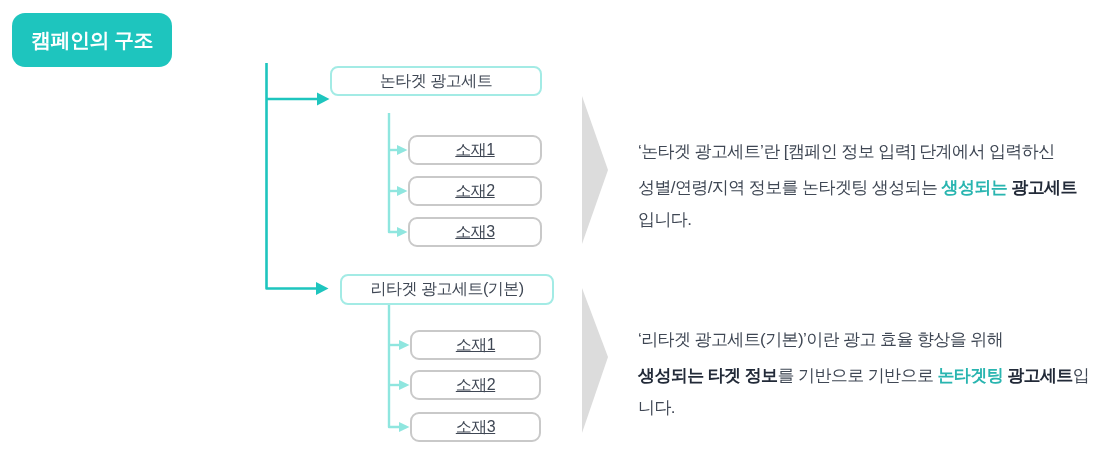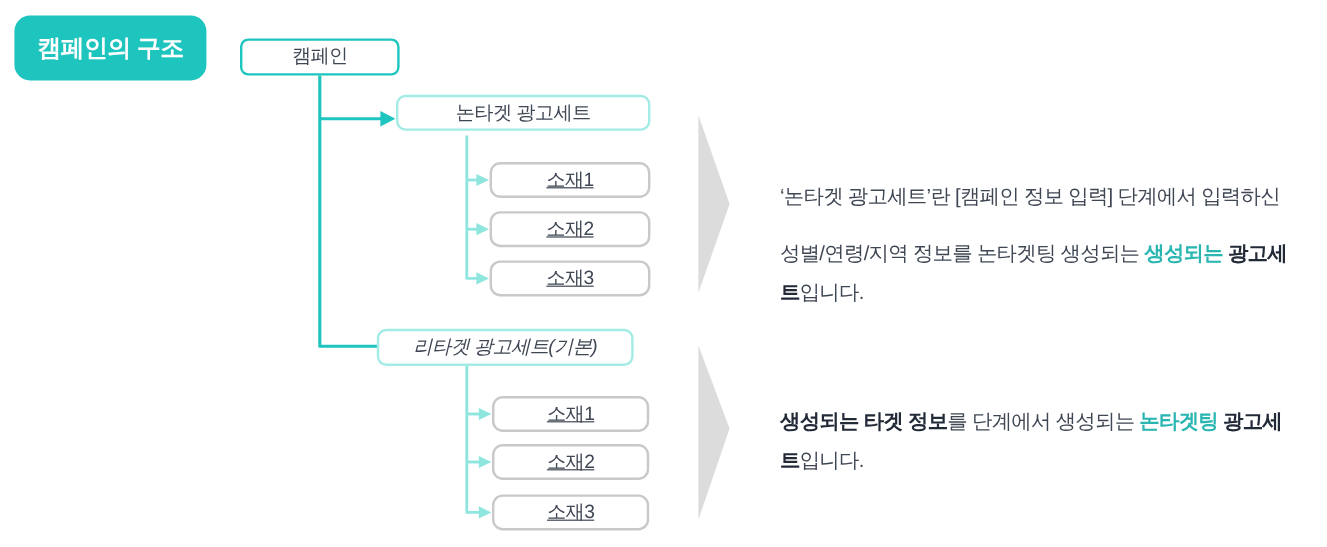--- a/index.html
+++ b/index.html
@@ -47,42 +47,42 @@
   }
   .node.root {
     left: 200px; top: 32px; width: 133px; height: 31px;
     border: 2px solid var(--accent, #1ec5be);
     border-radius: 7px;
   }
   .node.set {
     border: 2px solid var(--accent-light, #a3ebe5);
     border-radius: 8px;
   }
-  .node.set1 { left: 330px; top: 79px;  width: 212px; height: 30px; text-align: center; }
-  .node.set2 { left: 314px; top: 274px; width: 214px; height: 31px; font-style: italic; }
+  .node.set1 { left: 330px; top: 66px;  width: 212px; height: 30px; text-align: center; }
+  .node.set2 { left: 340px; top: 274px; width: 214px; height: 31px; }
   .node.item {
     border: 2px solid var(--gray-border, #c9c9c9);
     border-radius: 9px;
     text-decoration: underline;
   }
   .g1 { left: 408px; width: 134px; height: 30px; }
   .g2 { left: 410px; width: 131px; height: 30px; }
   .i1a { top: 135px; } .i1b { top: 176px; } .i1c { top: 217px; }
   .i2a { top: 330px; } .i2b { top: 370px; } .i2c { top: 412px; }
 
   .desc {
     position: absolute;
     left: 634px;
     width: 460px;
     color: var(--ink, #3f4754);
     font-size: 17px;
     line-height: 32px;
     letter-spacing: -0.6px;
   }
-  .desc p { margin: 16px; }
+  .desc p { margin: 4px; }
   .d1 { top: 132px; }
   .d2 { top: 320px; }
   .seg-r { color: var(--ink, #3f4754); }
   .seg-b { color: var(--ink-bold, #222a38); font-weight: 700; text-align: center; }
   .seg-t { color: var(--teal-text, #29b5b0); font-weight: 700; }
 </style>
 </head>
 <body>
 
 <div class="stage">
@@ -111,23 +111,20 @@
       <polygon class="ah-light" points="399,421.9 409.5,427 399,432.1"></polygon>
     </g>
     <polygon class="flow-arrow" points="582,96 608,170 582,244"></polygon>
     <polygon class="flow-arrow" points="582,288 608,357 582,433"></polygon>
   </svg>
 
   <div class="badge">
     <span>캠페인의 구조</span>
   </div>
 
-  <div class="node root">
-    <span>캠페인</span>
-  </div>
 
   <div class="node set set1">
     <span>논타겟 광고세트</span>
   </div>
   <div class="node item g1 i1a">
     <span>소재1</span>
   </div>
   <div class="node item g1 i1b">
     <span>소재2</span>
   </div>
@@ -152,17 +149,20 @@
     <p>
       <span class="seg-r">‘논타겟 광고세트’란 [캠페인 정보 입력] 단계에서 입력하신</span>
     </p>
     <p>
       <span class="seg-r">성별/연령/지역 정보를 논타겟팅 생성되는 </span><span class="seg-t">생성되는</span><span class="seg-b"> 광고세트</span><span class="seg-r">입니다.</span>
     </p>
   </div>
 
   <div class="desc d2">
     <p>
-      <span class="seg-b">생성되는 타겟 정보</span><span class="seg-r">를 단계에서 생성되는 </span><span class="seg-t">논타겟팅</span><span class="seg-b"> 광고세트</span><span class="seg-r">입니다.</span>
+      <span class="seg-r">‘리타겟 광고세트(기본)’이란 광고 효율 향상을 위해</span>
+    </p>
+    <p>
+      <span class="seg-b">생성되는 타겟 정보</span><span class="seg-r">를 기반으로 기반으로 </span><span class="seg-t">논타겟팅</span><span class="seg-b"> 광고세트</span><span class="seg-r">입니다.</span>
     </p>
   </div>
 
 </div>
 
 </body></html>

